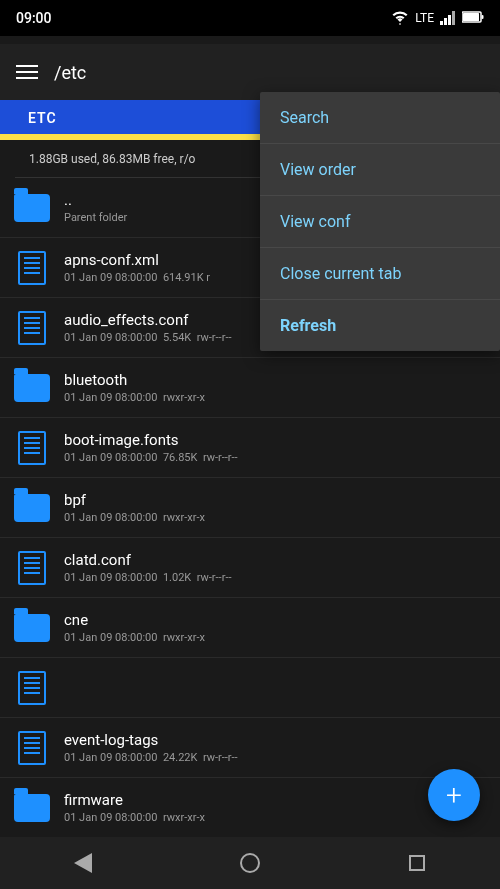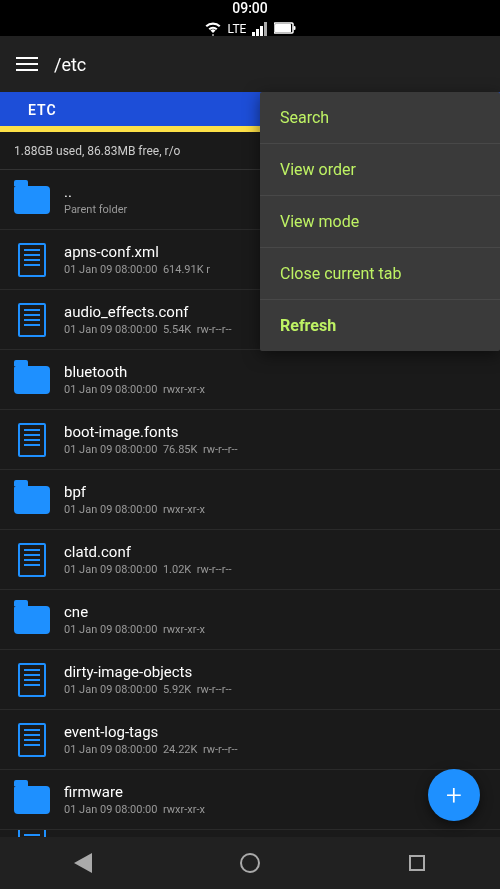--- a/index.html
+++ b/index.html
@@ -19,21 +19,20 @@
     }
 
     
     .status-bar {
       height: 36px;
       background: #000;
       display: flex;
       align-items: center;
       justify-content: space-between;
       padding: 0 16px;
-      flex-direction: column;
     }
 
     .status-time {
       font-size: 14px;
       font-weight: 500;
       color: #fff;
     }
 
     .status-icons {
       display: flex;
@@ -47,20 +46,21 @@
     }
 
     
     .top-bar {
       height: 56px;
       background: #212121;
       display: flex;
       align-items: center;
       padding: 0 16px;
       gap: 16px;
+      margin-top: 8px;
     }
 
     .hamburger-icon {
       display: flex;
       flex-direction: column;
       gap: 4px;
       cursor: pointer;
     }
 
     .hamburger-icon span {
@@ -97,20 +97,21 @@
     
     .storage-bar {
       height: 38px;
       background: #1a1a1a;
       display: flex;
       align-items: center;
       padding: 0 14px;
       border-bottom: 1px solid #333;
       font-size: 12px;
       color: #ccc;
+      margin-left: 15px;
     }
 
     
     .file-list {
       overflow-y: auto;
       height: calc(889px - 36px - 56px - 40px - 38px - 52px);
     }
 
     .file-item {
       display: flex;
@@ -236,21 +237,21 @@
       width: 240px;
       background: #3a3a3a;
       z-index: 100;
       border-radius: 2px;
       box-shadow: 0 4px 16px rgba(0,0,0,0.5);
     }
 
     .dropdown-item {
       padding: 16px 20px;
       font-size: 16px;
-      color: #bef264;
+      color: #7dd3fc;
       cursor: pointer;
       border-bottom: 1px solid #484848;
     }
 
     .dropdown-item:last-child {
       border-bottom: none;
       font-weight: bold;
     }
 
     
@@ -413,24 +414,20 @@
     <div class="file-info">
       <div class="file-name">cne</div>
       <div class="file-meta">01 Jan 09 08:00:00&nbsp;&nbsp;rwxr-xr-x</div>
     </div>
   </div>
 
   <div class="file-item">
     <div class="file-icon">
       <div class="doc-icon"></div>
     </div>
-    <div class="file-info">
-      <div class="file-name">dirty-image-objects</div>
-      <div class="file-meta">01 Jan 09 08:00:00&nbsp;&nbsp;5.92K&nbsp;&nbsp;rw-r--r--</div>
-    </div>
   </div>
 
   <div class="file-item">
     <div class="file-icon">
       <div class="doc-icon"></div>
     </div>
     <div class="file-info">
       <div class="file-name">event-log-tags</div>
       <div class="file-meta">01 Jan 09 08:00:00&nbsp;&nbsp;24.22K&nbsp;&nbsp;rw-r--r--</div>
     </div>
@@ -469,16 +466,16 @@
   <div class="nav-btn">
     <div class="stop-square"></div>
   </div>
 </div>
 
 <div class="overlay"></div>
 
 <div class="dropdown-menu">
   <div class="dropdown-item">Search</div>
   <div class="dropdown-item">View order</div>
-  <div class="dropdown-item">View mode</div>
+  <div class="dropdown-item">View conf</div>
   <div class="dropdown-item">Close current tab</div>
   <div class="dropdown-item">Refresh</div>
 </div>
 
 </body></html>

